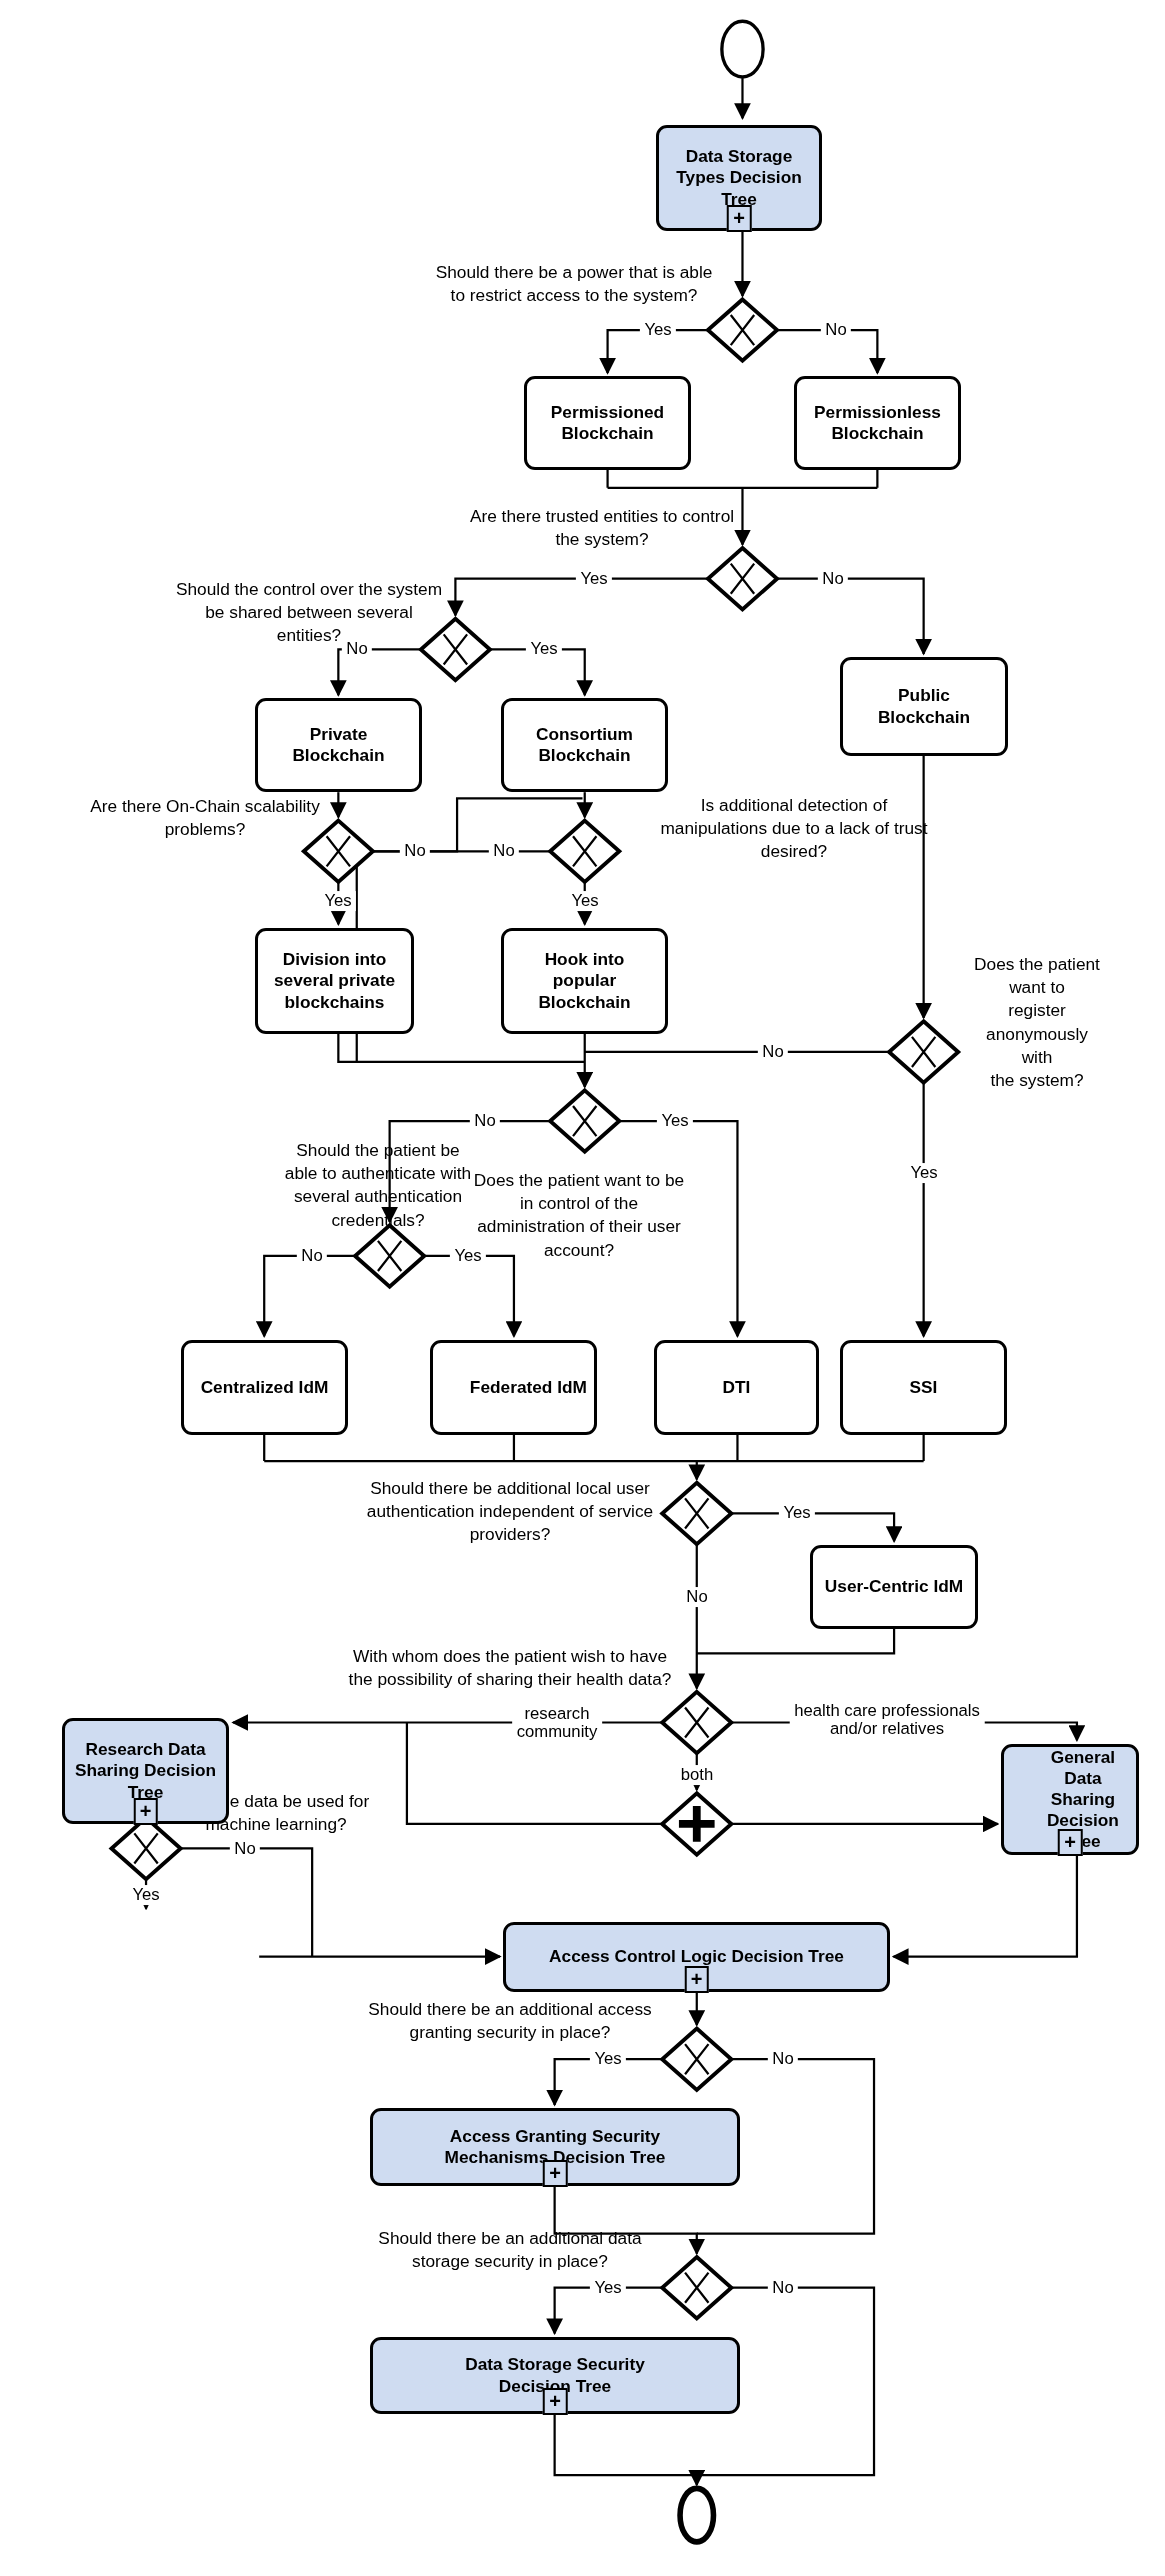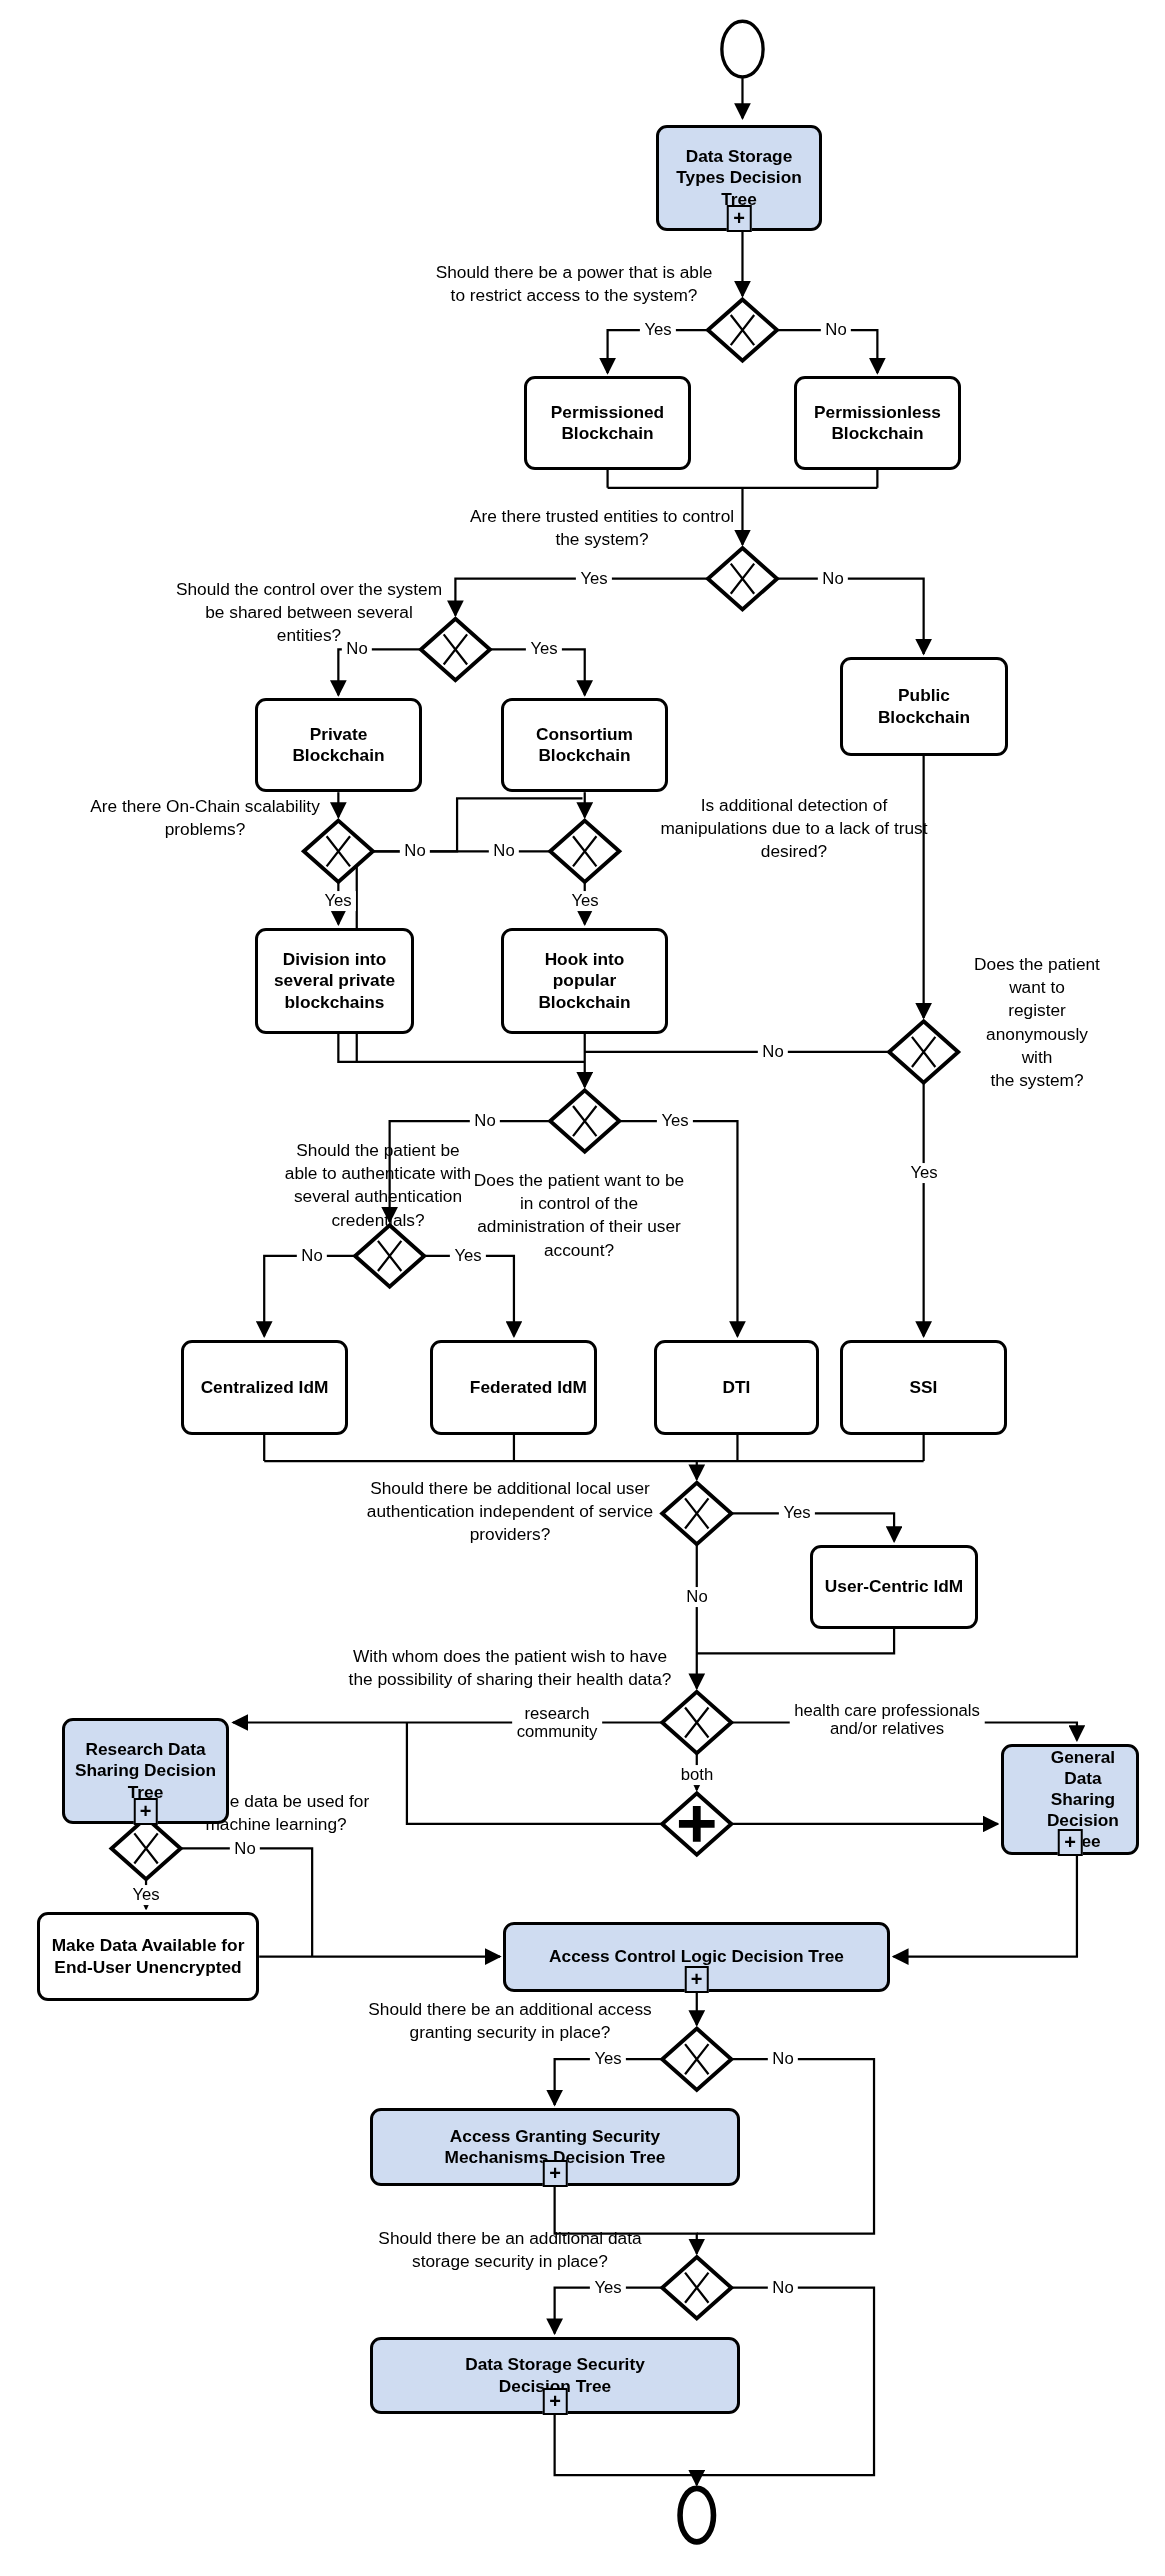--- a/index.html
+++ b/index.html
@@ -170,22 +170,20 @@
 <div class="task" style="left:430px;top:1340px;width:167px;height:95px;padding-left:32px;"><span>Federated IdM</span></div>
 <div class="task" style="left:654px;top:1340px;width:165px;height:95px;"><span>DTI</span></div>
 <div class="task" style="left:840px;top:1340px;width:167px;height:95px;"><span>SSI</span></div>
 <div class="task" style="left:810px;top:1545px;width:168px;height:84px;"><span>User-Centric IdM</span></div>
 <div class="task sub" style="left:62px;top:1670px;width:167px;height:106px;margin-top:48px;"><span>Research Data
 Sharing Decision
 Tree</span><span class="plus">+</span></div>
 <div class="task sub" style="left:1001px;top:1744px;width:138px;height:111px;padding-left:28px;"><span>General Data
 Sharing Decision
 Tree</span><span class="plus">+</span></div>
-<div class="task" style="left:37px;top:1912px;width:222px;height:89px;"><span>Make Data Available for
-End-User Unencrypted</span></div>
 <div class="task sub" style="left:503px;top:1922px;width:387px;height:70px;"><span>Access Control Logic Decision Tree</span><span class="plus">+</span></div>
 <div class="task sub" style="left:370px;top:2108px;width:370px;height:78px;"><span>Access Granting Security
 Mechanisms Decision Tree</span><span class="plus">+</span></div>
 <div class="task sub" style="left:370px;top:2337px;width:370px;height:77px;"><span>Data Storage Security
 Decision Tree</span><span class="plus">+</span></div>
 
 <div class="q" style="left:574px;top:284px;">Should there be a power that is able
 to restrict access to the system?</div>
 <div class="q" style="left:602px;top:528px;">Are there trusted entities to control
 the system?</div>

